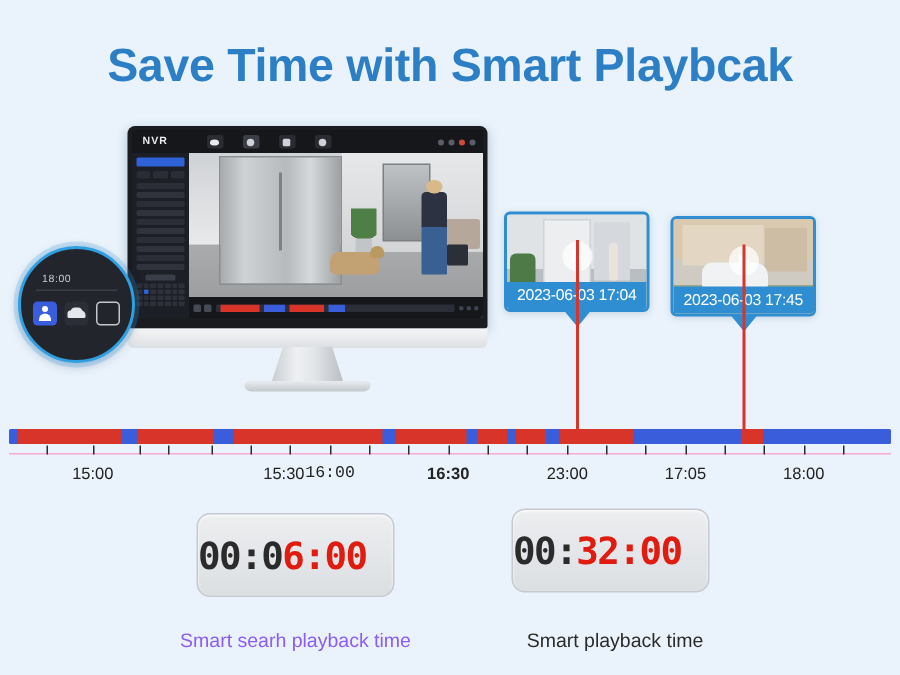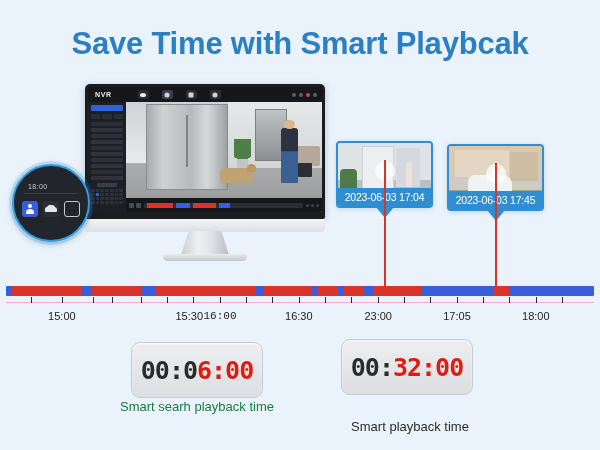--- a/index.html
+++ b/index.html
@@ -241,37 +241,37 @@
   .tl-label {
     position: absolute; top: 8px; transform: translateX(-50%);
     font-size: 11px; color: #222; white-space: nowrap;
   }
 
   
   .clock {
     position: absolute; width: 132px; height: 56px;
     background: linear-gradient(#eceef0,#dcdfe2);
     border: 1px solid #c6cad0; border-radius: 9px;
-    display: flex; align-items: center; justify-content: center;
+    display: flex; align-items: center; 
     box-shadow: inset 0 1px 2px rgba(255,255,255,.8);
   }
   .clock.left { left: 131px; top: 342px; }
   .clock.right { left: 341px; top: 339px; }
   .digits {
     font-family: "DejaVu Sans Mono", monospace;
     font-size: 25px; font-weight: 700; letter-spacing: -1px;
   }
   .d-dark { color: #2b2b2b; }
   .d-red { color: #e01b10; }
 
   .cap {
     position: absolute; font-size: 13px; white-space: nowrap;
     transform: translateX(-50%);
   }
-  .cap.left { left: 197px; top: 399px; color: #15803d; }
+  .cap.left { left: 197px; top: 419px; color: #8b5cf6; }
   .cap.right { left: 410px; top: 419px; color: #2b2b2b; }
 </style>
 </head>
 <body>
 
 <div class="title">Save Time with Smart Playbcak</div>
 
 <div class="monitor">
   <div class="bezel">
     <div class="screen">
@@ -453,21 +453,21 @@
       <span class="tl-tick" style="left: 67.7%;"></span>
       <span class="tl-tick" style="left: 72.1%;"></span>
       <span class="tl-tick" style="left: 76.7%;"></span>
       <span class="tl-tick" style="left: 81.1%;"></span>
       <span class="tl-tick" style="left: 85.5%;"></span>
       <span class="tl-tick" style="left: 90.1%;"></span>
       <span class="tl-tick" style="left: 94.5%;"></span>
       <span class="tl-label" style="left: 9.5%;">15:00</span>
       <span class="tl-label" style="left: 23%; margin-left: 48px;">15:30</span>
       <span class="tl-label" style="left: 36.4%; font-family: Liberation Mono, monospace;">16:00</span>
-      <span class="tl-label" style="left: 49.8%;">16:30</span>
+      <span class="tl-label" style="left: 49.8%; font-weight: bold;">16:30</span>
       <span class="tl-label" style="left: 63.3%;">23:00</span>
       <span class="tl-label" style="left: 76.7%;">17:05</span>
       <span class="tl-label" style="left: 90.1%;">18:00</span>
     </div>
 </div>
 
 <div class="clock left">
   <span class="digits"><span class="d-dark">00:0</span><span class="d-red">6:00</span></span>
 </div>
 <div class="clock right">

